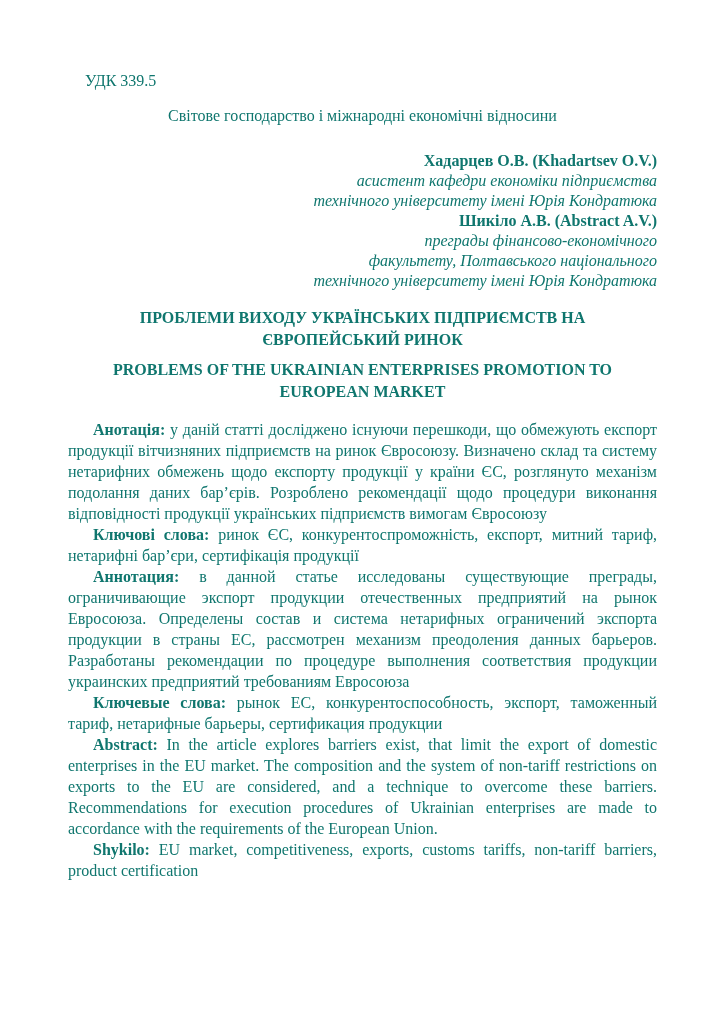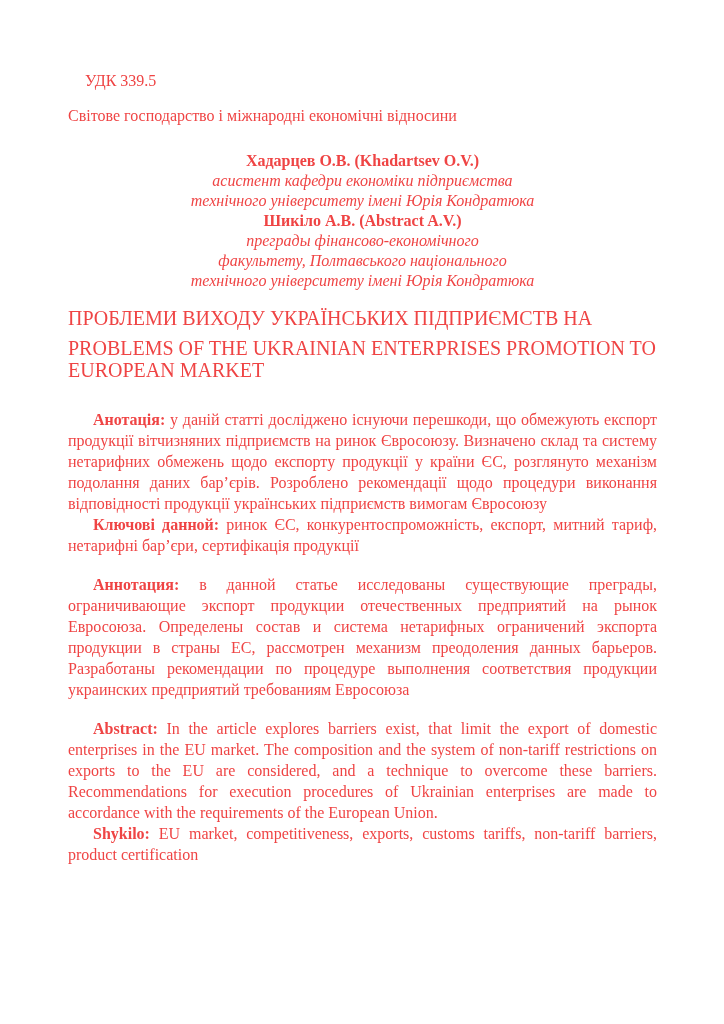--- a/index.html
+++ b/index.html
@@ -10,68 +10,68 @@
   .page {
     position: relative;
     width: 724px;
     height: 1024px;
     box-sizing: border-box;
     background: #ffffff;
     padding: 70px 67px 0 68px;
     font-family: "Liberation Serif", "DejaVu Serif", serif;
     font-size: 16px;
     line-height: 21px;
-    color: #ef4444;
+    color: #0f766e;
     overflow: hidden;
   }
   .udc {
     margin: 0;
     text-indent: 17px;
     text-align: left;
   }
   .section-heading {
     margin: 14px 0 0 0;
-    text-align: left;
+    text-align: center;
   }
   .authors {
     margin-top: 25px;
-    text-align: center;
+    text-align: right;
     line-height: 20px;
   }
   .author-name {
     margin: 0;
     font-weight: bold;
   }
   .author-aff {
     margin: 0;
     font-style: italic;
   }
   .title {
     margin: 16px 0 0 0;
-    font-weight: normal;
-    font-size: 20px;
-    text-align: left;
+    font-weight: bold;
+    font-size: 16px;
+    text-align: center;
     line-height: 22px;
   }
   .title.en {
     margin-top: 8px;
   }
   .title .title-line {
     display: block;
   }
   .para {
     margin: 0;
     text-align: justify;
     text-indent: 25px;
   }
   .para .lead {
     font-weight: bold;
   }
-  .gap-lg { margin-top: 28px; }
-  .gap-md { margin-top: 18px; }
+  .gap-lg { margin-top: 16px; }
+  .gap-md { }
 </style>
 </head>
 <body>
 
 <div class="page">
 
   <p class="udc">УДК 339.5</p>
 
   <p class="section-heading">Світове господарство і міжнародні економічні відносини</p>
 
@@ -80,36 +80,40 @@
     <p class="author-aff">асистент кафедри економіки підприємства</p>
     <p class="author-aff">технічного університету імені Юрія Кондратюка</p>
     <p class="author-name">Шикіло А.В. (Abstract A.V.)</p>
     <p class="author-aff">преграды фінансово-економічного</p>
     <p class="author-aff">факультету, Полтавського національного</p>
     <p class="author-aff">технічного університету імені Юрія Кондратюка</p>
   </div>
 
   <h1 class="title uk">
     <span class="title-line">ПРОБЛЕМИ ВИХОДУ УКРАЇНСЬКИХ ПІДПРИЄМСТВ НА</span>
+    <span class="title-line">ЄВРОПЕЙСЬКИЙ РИНОК</span>
   </h1>
 
   <h1 class="title en">
     <span class="title-line">PROBLEMS OF THE UKRAINIAN ENTERPRISES PROMOTION TO</span>
     <span class="title-line">EUROPEAN MARKET</span>
   </h1>
 
   <p class="para gap-lg">
     <span class="lead">Анотація:</span><span> у даній статті досліджено існуючи перешкоди, що обмежують експорт продукції вітчизняних підприємств на ринок Євросоюзу. Визначено склад та систему нетарифних обмежень щодо експорту продукції у країни ЄС, розглянуто механізм подолання даних бар’єрів. Розроблено рекомендації щодо процедури виконання відповідності продукції українських підприємств вимогам Євросоюзу</span>
   </p>
   <p class="para">
-    <span class="lead">Ключові данной:</span><span> ринок ЄС, конкурентоспроможність, експорт, митний тариф, нетарифні бар’єри, сертифікація продукції</span>
+    <span class="lead">Ключові слова:</span><span> ринок ЄС, конкурентоспроможність, експорт, митний тариф, нетарифні бар’єри, сертифікація продукції</span>
   </p>
 
   <p class="para gap-md">
     <span class="lead">Аннотация:</span><span> в данной статье исследованы существующие преграды, ограничивающие экспорт продукции отечественных предприятий на рынок Евросоюза. Определены состав и система нетарифных ограничений экспорта продукции в страны ЕС, рассмотрен механизм преодоления данных барьеров. Разработаны рекомендации по процедуре выполнения соответствия продукции украинских предприятий требованиям Евросоюза</span>
+  </p>
+  <p class="para">
+    <span class="lead">Ключевые слова:</span><span> рынок ЕС, конкурентоспособность, экспорт, таможенный тариф, нетарифные барьеры, сертификация продукции</span>
   </p>
 
   <p class="para gap-md">
     <span class="lead">Abstract:</span><span> In the article explores barriers exist, that limit the export of domestic enterprises in the EU market. The composition and the system of non-tariff restrictions on exports to the EU are considered, and a technique to overcome these barriers. Recommendations for execution procedures of Ukrainian enterprises are made to accordance with the requirements of the European Union.</span>
   </p>
   <p class="para">
     <span class="lead">Shykilo:</span><span> EU market, competitiveness, exports, customs tariffs, non-tariff barriers, product certification</span>
   </p>
 
 </div>

